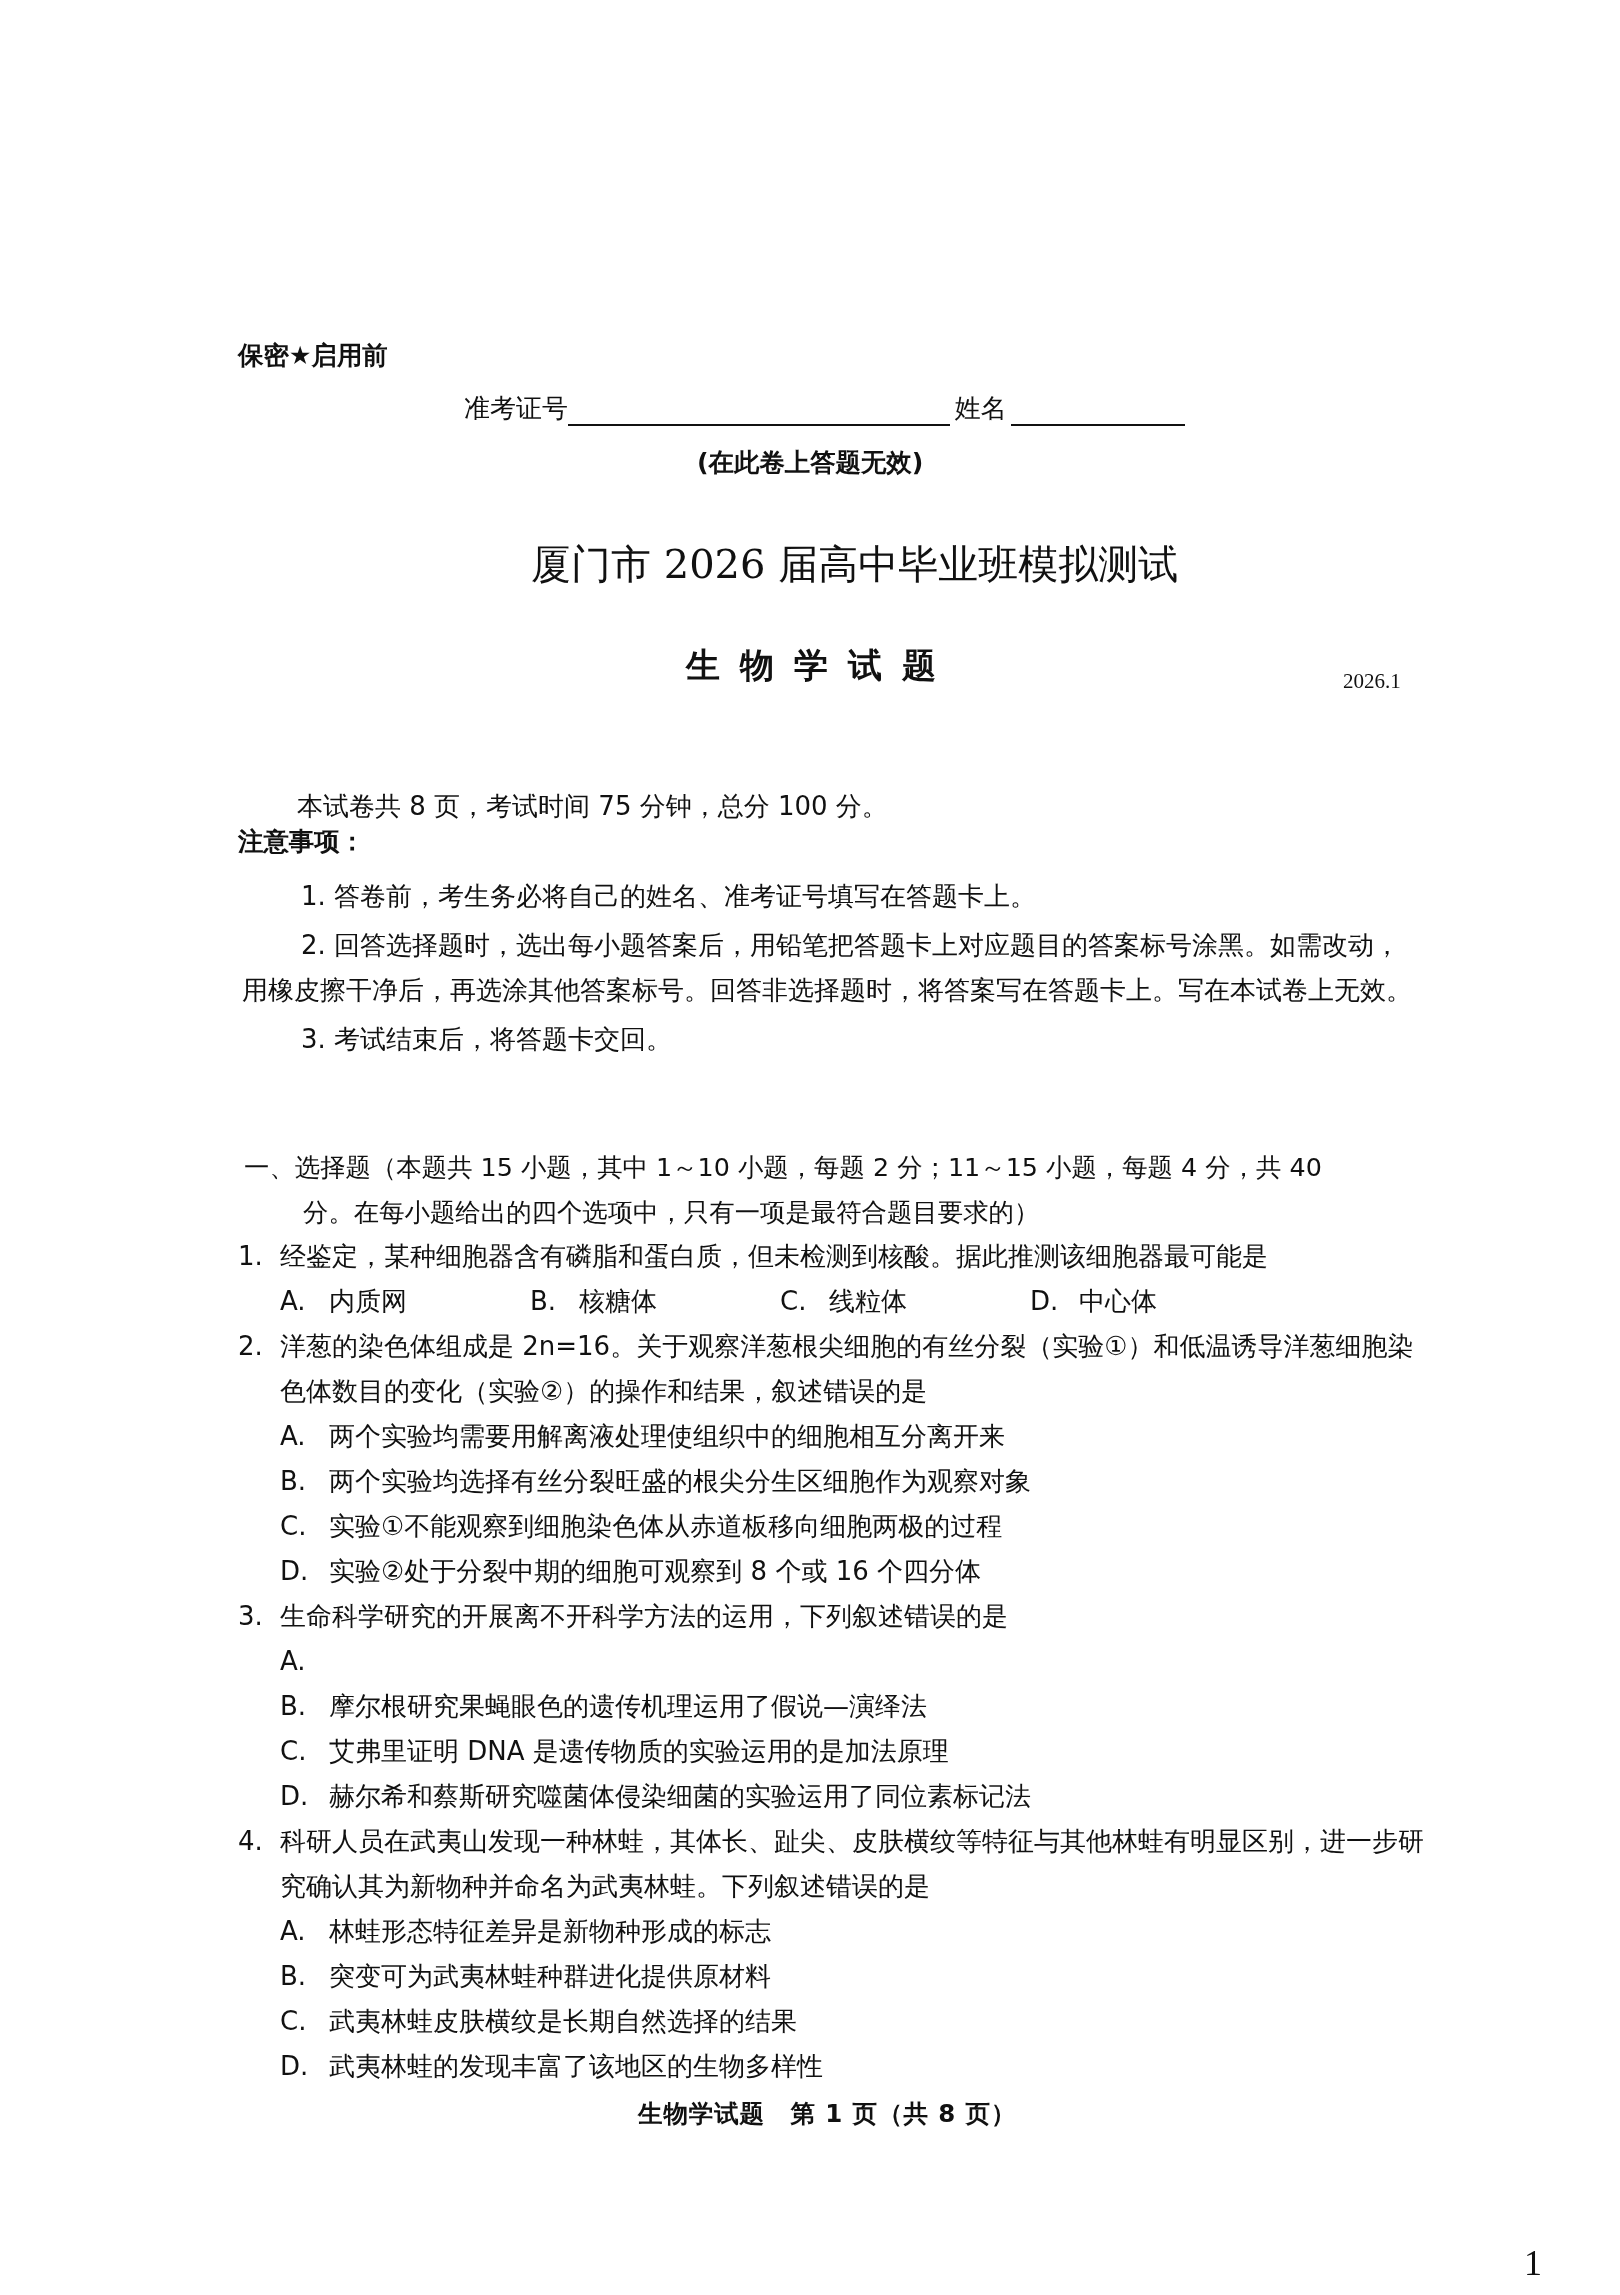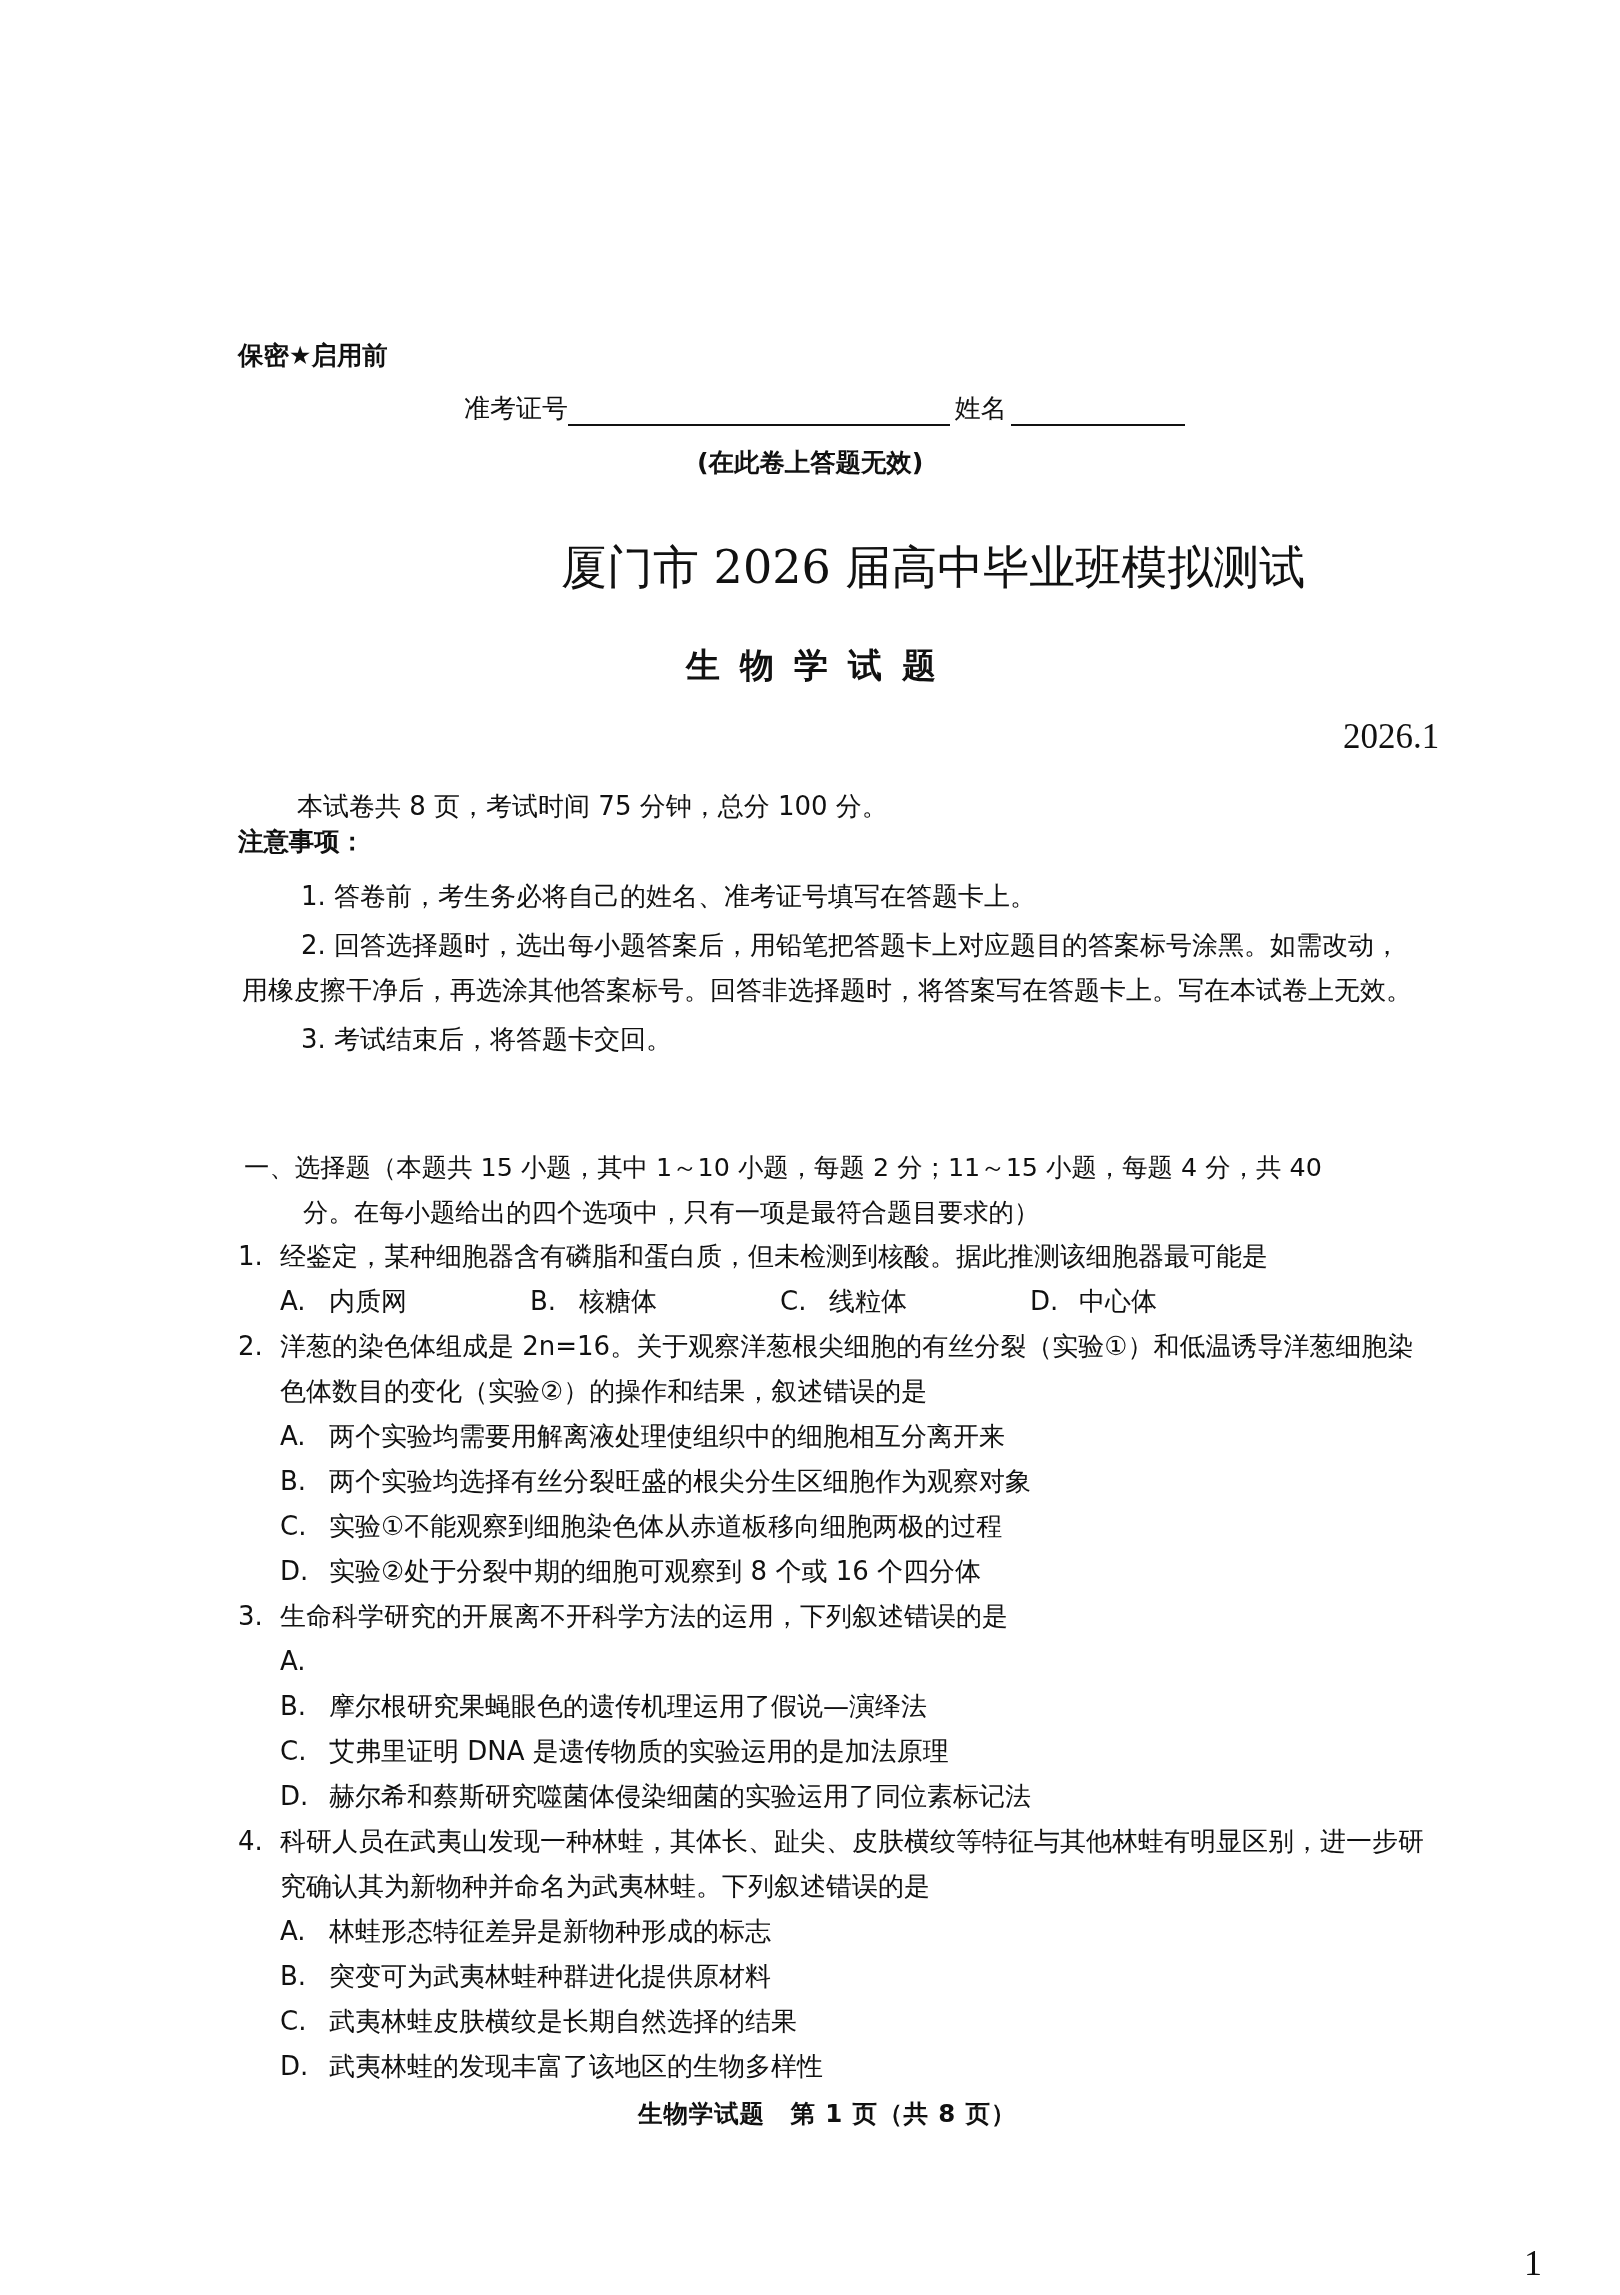--- a/index.html
+++ b/index.html
@@ -8,23 +8,23 @@
     font-family: "DejaVu Sans", "Liberation Sans", sans-serif;
     color: #111111;
   }
   .abs { position: absolute; white-space: nowrap; }
   .secret { left: 238px; top: 339px; font-size: 25.4px; font-weight: bold; }
   .examno-row { left: 464px; top: 391px; font-size: 26px; display: flex; align-items: flex-end; }
   .blank { display: inline-block; border-bottom: 2.4px solid #111; height: 28px; }
   .blank-id { width: 382px; margin-right: 4.7px; }
   .blank-name { width: 174px; margin-left: 4.7px; }
   .notice { left: 697px; top: 446px; font-size: 25.4px; font-weight: bold; }
-  .title1 { left: 561px; top: 537px; font-size: 46px; font-family: "DejaVu Serif", "Liberation Serif", serif; }
+  .title1 { left: 531px; top: 537px; font-size: 40px; font-family: "DejaVu Serif", "Liberation Serif", serif; }
   .title2 { left: 686px; top: 643px; font-size: 34px; font-weight: bold; letter-spacing: 20px; }
-  .date { left: 1343px; top: 669px; font-size: 35px; font-family: "Liberation Serif", serif; margin-top: 48px; }
+  .date { left: 1343px; top: 669px; font-size: 21px; font-family: "Liberation Serif", serif; }
   .body-text { font-size: 26px; line-height: 45px; }
   .intro { left: 297px; top: 784px; text-align: right; }
   .notes-title { left: 238px; top: 825px; font-size: 25.4px; font-weight: bold; }
   .notes { left: 238px; top: 870px; width: 1187px; white-space: normal; }
   .notes p { margin: 4px; }
   .indent { text-indent: 59px; }
   .section { left: 244px; top: 1145px; width: 1192px; white-space: normal; font-weight: normal; font-size: 25.4px; line-height: 45px; }
   .section .cont { padding-left: 59px; }
   .questions { left: 238px; top: 1234px; width: 1192px; white-space: normal; }
   .q { margin: 0; }

